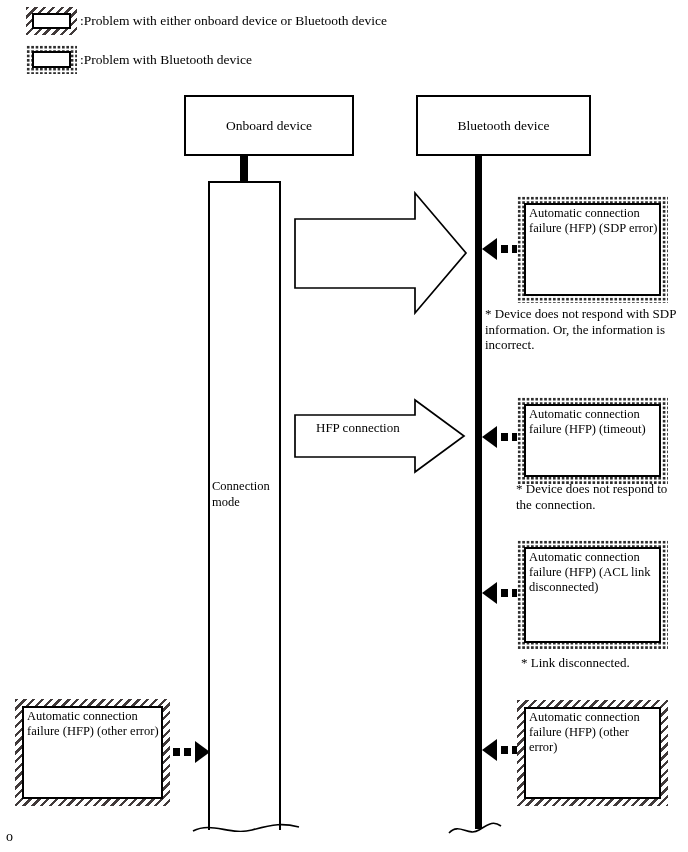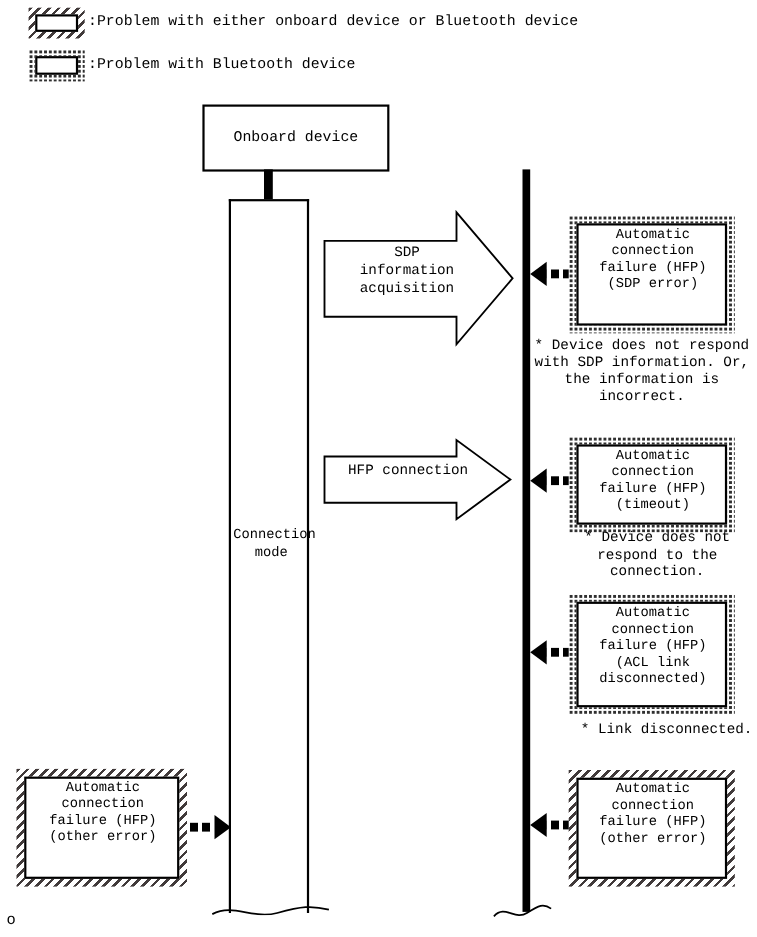--- a/index.html
+++ b/index.html
@@ -1,20 +1,19 @@
 <!DOCTYPE html>
 <html style="--ink: #000000; --hatch: #413a3a; --stipple: #2f2f2f;"><head>
 <meta charset="utf-8">
 <style>
   html,body{margin:0;padding:0;background:#fff;}
   #canvas{
     position:relative;width:688px;height:852px;background:#fff;
-    font-family:Liberation Mono, monospace;color:var(--ink,#000);
+    font-family:Liberation Serif, serif;color:var(--ink,#000);
     overflow:hidden;
-    text-align:center;
   }
   .abs{position:absolute;box-sizing:border-box;}
   
   .swatch{position:absolute;}
   .swatch .inner{position:absolute;inset:6px;background:#fff;border:2px solid var(--ink,#000);}
   .hatch{background:repeating-linear-gradient(135deg,var(--hatch,#413a3a) 0 2.4px,#fff 2.4px 6.2px);}
   .stipple{background-image:radial-gradient(var(--stipple,#2f2f2f) 1.25px,transparent 1.4px);background-size:4.4px 4.4px;}
   .legend-label{position:absolute;font-size:13.5px;white-space:nowrap;}
   
   .actor{border:2px solid var(--ink,#000);background:#fff;display:flex;align-items:center;justify-content:center;font-size:13.5px;margin-left:24px;}
@@ -50,36 +49,36 @@
       </div>
     <div class="legend-label" style="left:80px;top:13px;">:Problem with either onboard device or Bluetooth device</div>
 
     <div class="swatch stipple" style="left:26px;top:45px;width:51px;height:29px;">
         <div class="inner"></div>
       </div>
     <div class="legend-label" style="left:80px;top:52px;">:Problem with Bluetooth device</div>
   </div>
 
   <div class="abs actor" style="left:160px;top:95px;width:170px;height:61px;">Onboard device</div>
+  <div class="abs actor" style="left:392px;top:95px;width:175px;height:61px;">Bluetooth device</div>
 
   <div class="abs bar" style="left:240px;top:154px;width:8px;height:29px;"></div>
   <div class="abs bar" style="left:475px;top:154px;width:7px;height:675px;"></div>
 
   <div class="abs activation" style="left:208px;top:181px;width:73px;height:649px;"></div>
   <div class="activation-label" style="left:212px;top:479px;width:69px;">Connection mode</div>
 
   <svg id="shapes" width="688" height="852" viewBox="0 0 688 852">
     <polygon points="295,219 415,219 415,193 466,253 415,313 415,288 295,288" fill="#ffffff" stroke="#000000" stroke-width="1.7"></polygon>
     <polygon points="295,415 415,415 415,400 464,436 415,472 415,457 295,457" fill="#ffffff" stroke="#000000" stroke-width="1.7"></polygon>
     <path d="M193,831 C212,821 230,836 252,830 S283,823 299,827" fill="none" stroke="#000000" stroke-width="1.6"></path>
     <path d="M449,833 C459,822 468,837 479,830 S494,821 501,826" fill="none" stroke="#000000" stroke-width="1.6"></path>
     <rect x="193" y="832" width="108" height="20" fill="#ffffff" stroke="none"></rect>
   </svg>
 
-  <div class="msg-label" style="left:318px;top:222px;width:104px;">SDP information acquisition</div>
   <div class="msg-label" style="left:316px;top:420px;width:110px;">HFP connection</div>
 
   <div class="fail-box stipple" style="left:517px;top:196px;width:151px;height:107px;">
     <div class="inner">Automatic connection failure (HFP) (SDP error)</div>
   </div>
   <div class="note" style="left:485px;top:306px;width:197px;">* Device does not respond with SDP information. Or, the information is incorrect.</div>
 
   <div class="fail-box stipple" style="left:517px;top:397px;width:151px;height:87px;">
     <div class="inner">Automatic connection failure (HFP) (timeout)</div>
   </div>

